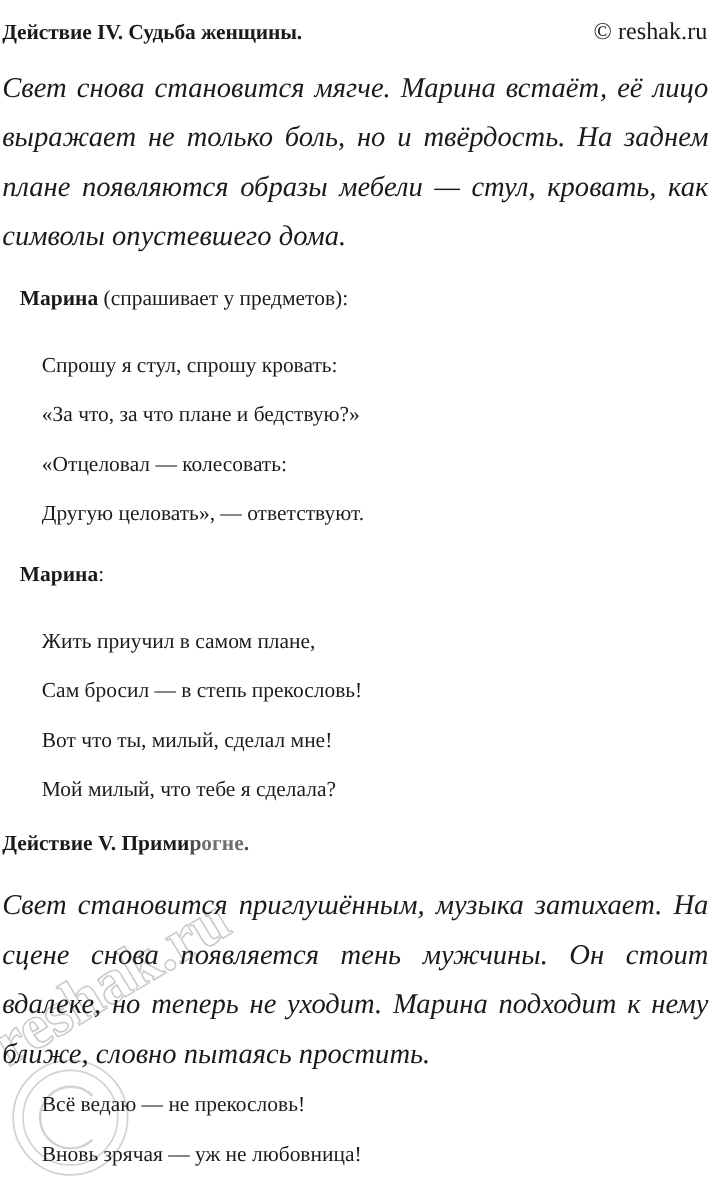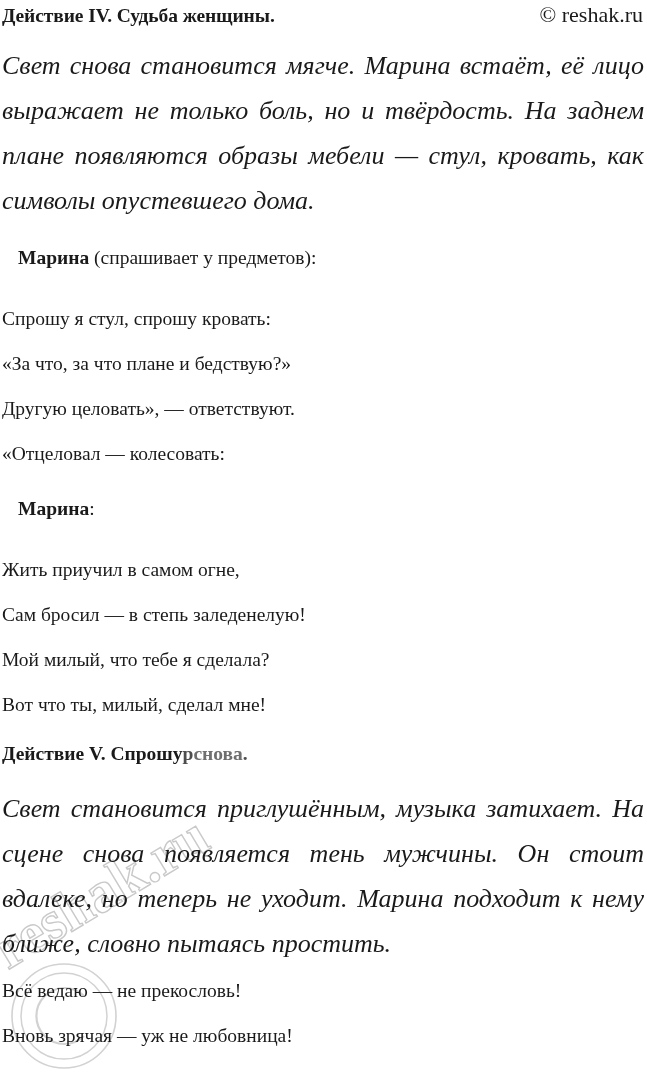--- a/index.html
+++ b/index.html
@@ -24,21 +24,21 @@
     position: relative;
     z-index: 2;
     padding: 0 2px 0 2px;
   }
 
   
   .header-row {
     display: flex;
     align-items: baseline;
     justify-content: space-between;
-    padding-top: 4px;
+    padding-top: 17px;
   }
   .section-heading {
     font-size: 19.5px;
     font-weight: bold;
     letter-spacing: -0.1px;
     line-height: 22px;
     white-space: nowrap;
   }
   .copyright {
     font-size: 22px;
@@ -78,21 +78,21 @@
   .speaker-2 { margin-top: 10px; }
   .speaker-3 { margin-top: 11px; }
 
   
   .verse {
     font-size: 19.5px;
     line-height: 45px;
     margin: 0;
     white-space: nowrap;
   }
-  .verse-block { margin-top: 2px; }
+  .verse-block { margin-top: 2px; margin-left: 36px; }
 
   .heading-v {
     font-size: 19.5px;
     font-weight: bold;
     line-height: 45px;
     margin: 0;
     margin-top: 4px;
     white-space: nowrap;
   }
   .heading-v .faded-a { color: #4d4d4d; }
@@ -155,37 +155,37 @@
 
     <p class="stage stage-1">Свет снова становится мягче. Марина встаёт, её лицо выражает не только боль, но и твёрдость. На заднем плане появляются образы мебели — стул, кровать, как символы опустевшего дома.</p>
 
     <p class="speaker speaker-1">
       <span class="name">Марина</span><span class="cue"> (спрашивает у предметов):</span>
     </p>
 
     <div class="verse-block">
       <p class="verse">Спрошу я стул, спрошу кровать:</p>
       <p class="verse">«За что, за что плане и бедствую?»</p>
+      <p class="verse">«Отцеловал — колесовать:</p>
       <p class="verse">Другую целовать», — ответствуют.</p>
-      <p class="verse">«Отцеловал — колесовать:</p>
     </div>
 
 
     <p class="speaker speaker-2">
       <span class="name">Марина</span><span class="cue">:</span>
     </p>
 
     <div class="verse-block">
-      <p class="verse">Жить приучил в самом огне,</p>
-      <p class="verse">Сам бросил — в степь заледенелую!</p>
+      <p class="verse">Жить приучил в самом плане,</p>
+      <p class="verse">Сам бросил — в степь прекословь!</p>
+      <p class="verse">Вот что ты, милый, сделал мне!</p>
       <p class="verse">Мой милый, что тебе я сделала?</p>
-      <p class="verse">Вот что ты, милый, сделал мне!</p>
     </div>
 
-    <p class="heading-v"><span>Действие V. Спрошу</span><span class="faded-a">р</span><span class="faded-b">снова</span><span class="faded-a">.</span></p>
+    <p class="heading-v"><span>Действие V. Прими</span><span class="faded-a">р</span><span class="faded-b">огне</span><span class="faded-a">.</span></p>
 
     <p class="stage stage-3">Свет становится приглушённым, музыка затихает. На сцене снова появляется тень мужчины. Он стоит вдалеке, но теперь не уходит. Марина подходит к нему ближе, словно пытаясь простить.</p>
 
 
     <div class="verse-block">
       <p class="verse">Всё ведаю — не прекословь!</p>
       <p class="verse">Вновь зрячая — уж не любовница!</p>
 
     </div>
 

